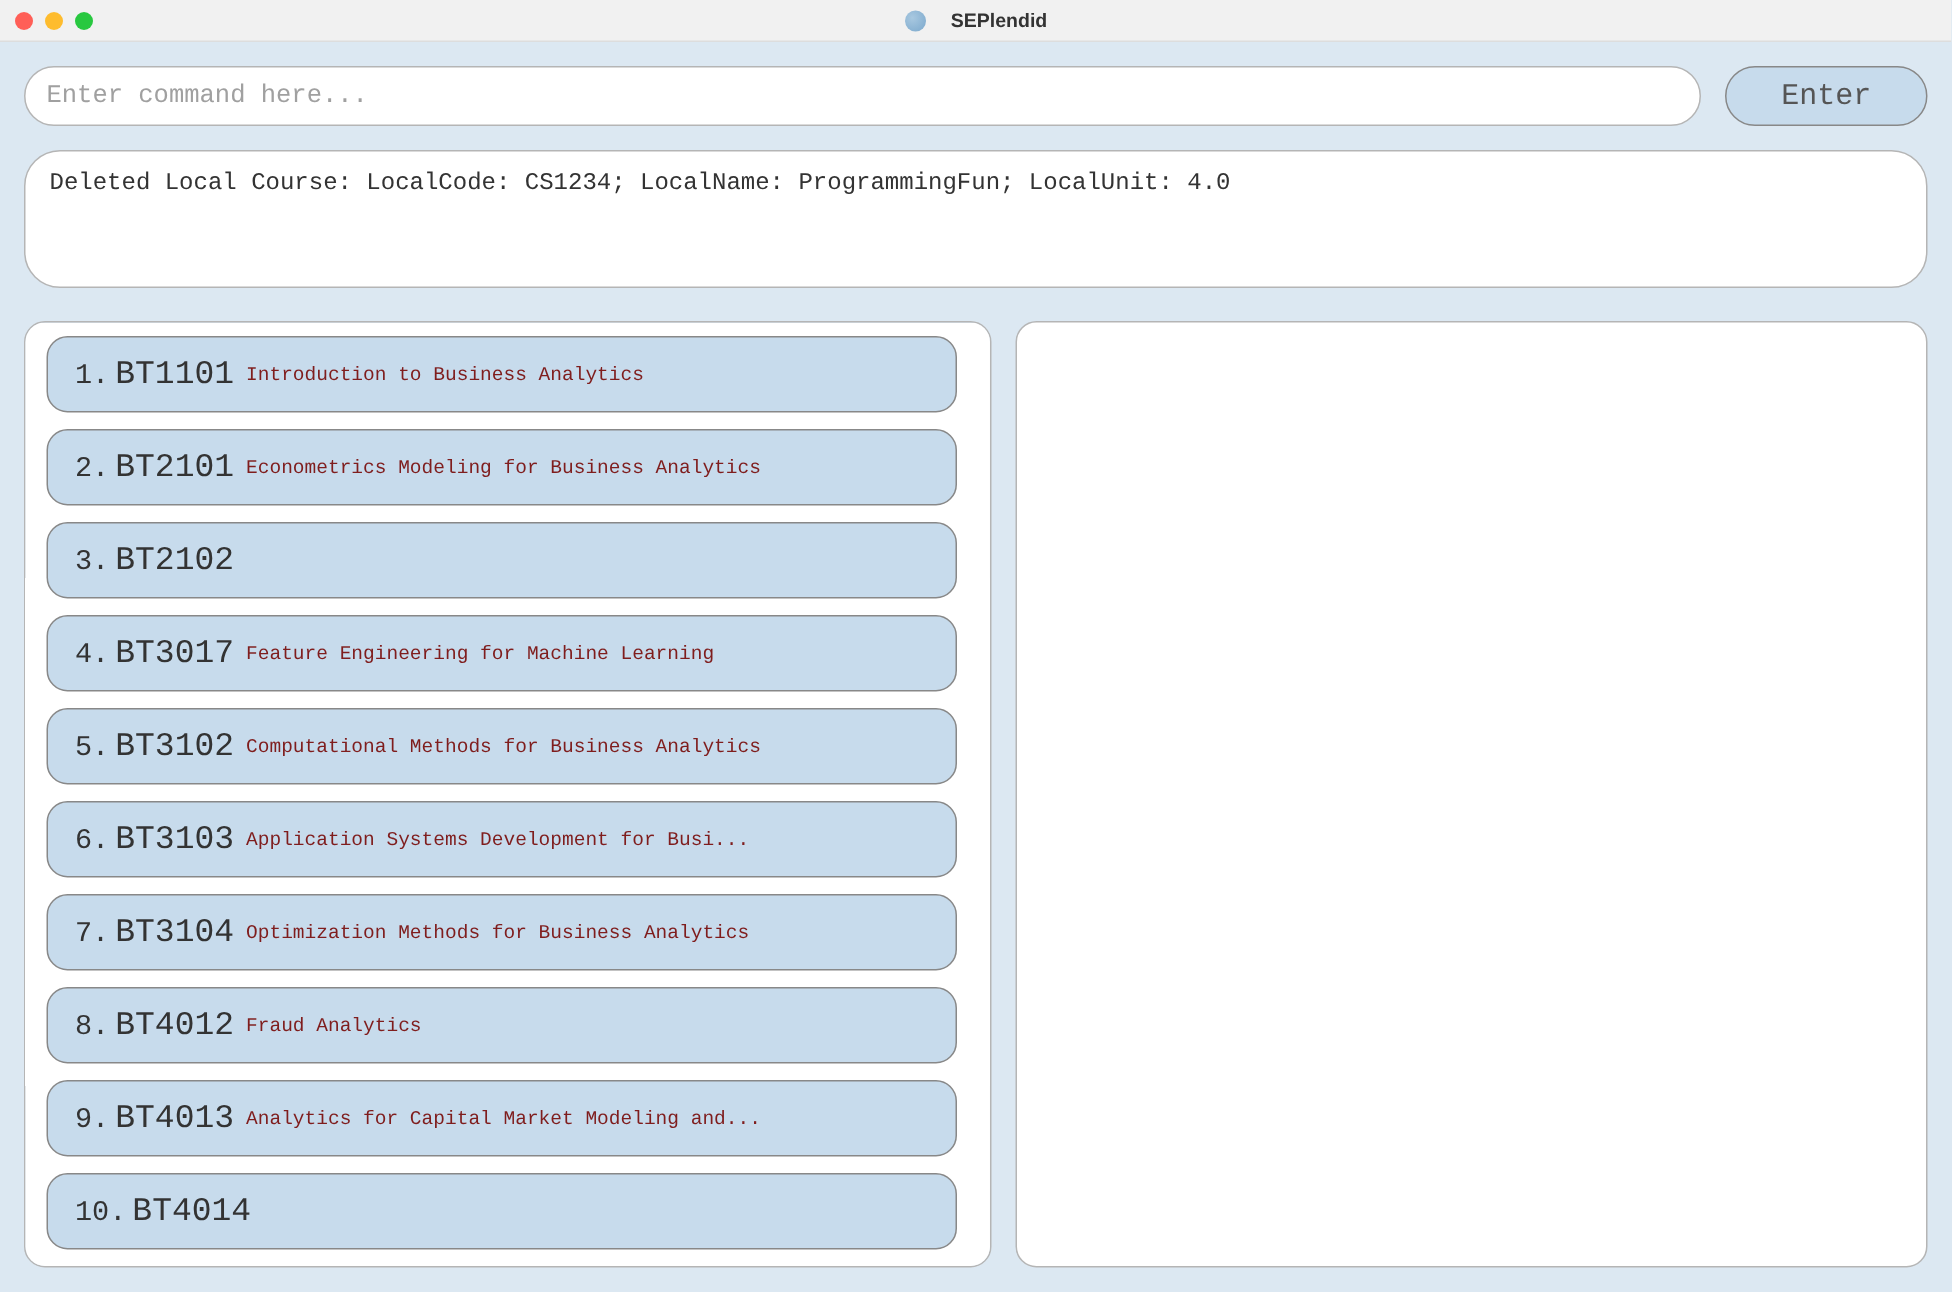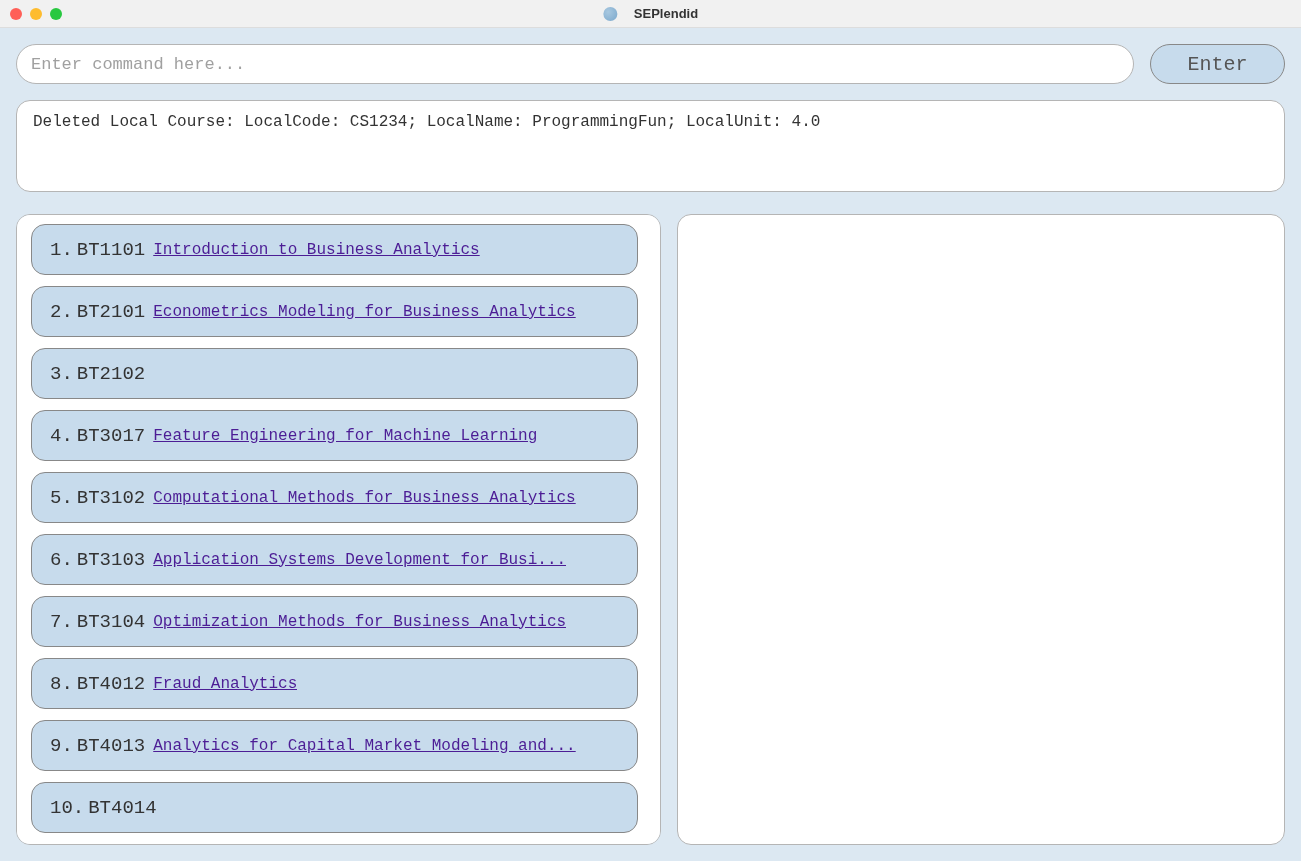--- a/index.html
+++ b/index.html
@@ -88,21 +88,21 @@
       background: #c7dbec;
       font-family: 'Courier New', Courier, monospace;
       font-size: 20px;
       color: #555;
       cursor: pointer;
     }
     .result-box {
       height: 92px;
       background: #fff;
       border: 1px solid #b5b5b5;
-      border-radius: 14px;
+      border-radius: 24px;
       padding: 12px 16px;
       font-family: 'Courier New', Courier, monospace;
       font-size: 16px;
       color: #333;
       margin-bottom: 22px;
     }
     .panels {
       flex: 1;
       display: flex;
       gap: 16px;
@@ -146,31 +146,30 @@
       font-family: 'Courier New', Courier, monospace;
       white-space: nowrap;
       overflow: hidden;
       cursor: pointer;
     }
     .course-index {
       font-size: 19px;
       color: #333;
     }
     .course-code {
-      font-size: 19px;
+      font-size: 22px;
       color: #333;
       margin-left: 4px;
     }
     .course-name {
-      font-size: 16px;
-      color: #4c1d95;
+      font-size: 13px;
+      color: #7f1d1d;
       margin-left: 8px;
       overflow: hidden;
       text-overflow: ellipsis;
-      text-decoration: underline;
     }
   </style>
 </head>
 <body>
 
 <div class="titlebar">
   <div class="traffic-lights">
     <div class="traffic-light traffic-red"></div>
     <div class="traffic-light traffic-yellow"></div>
     <div class="traffic-light traffic-green"></div>

